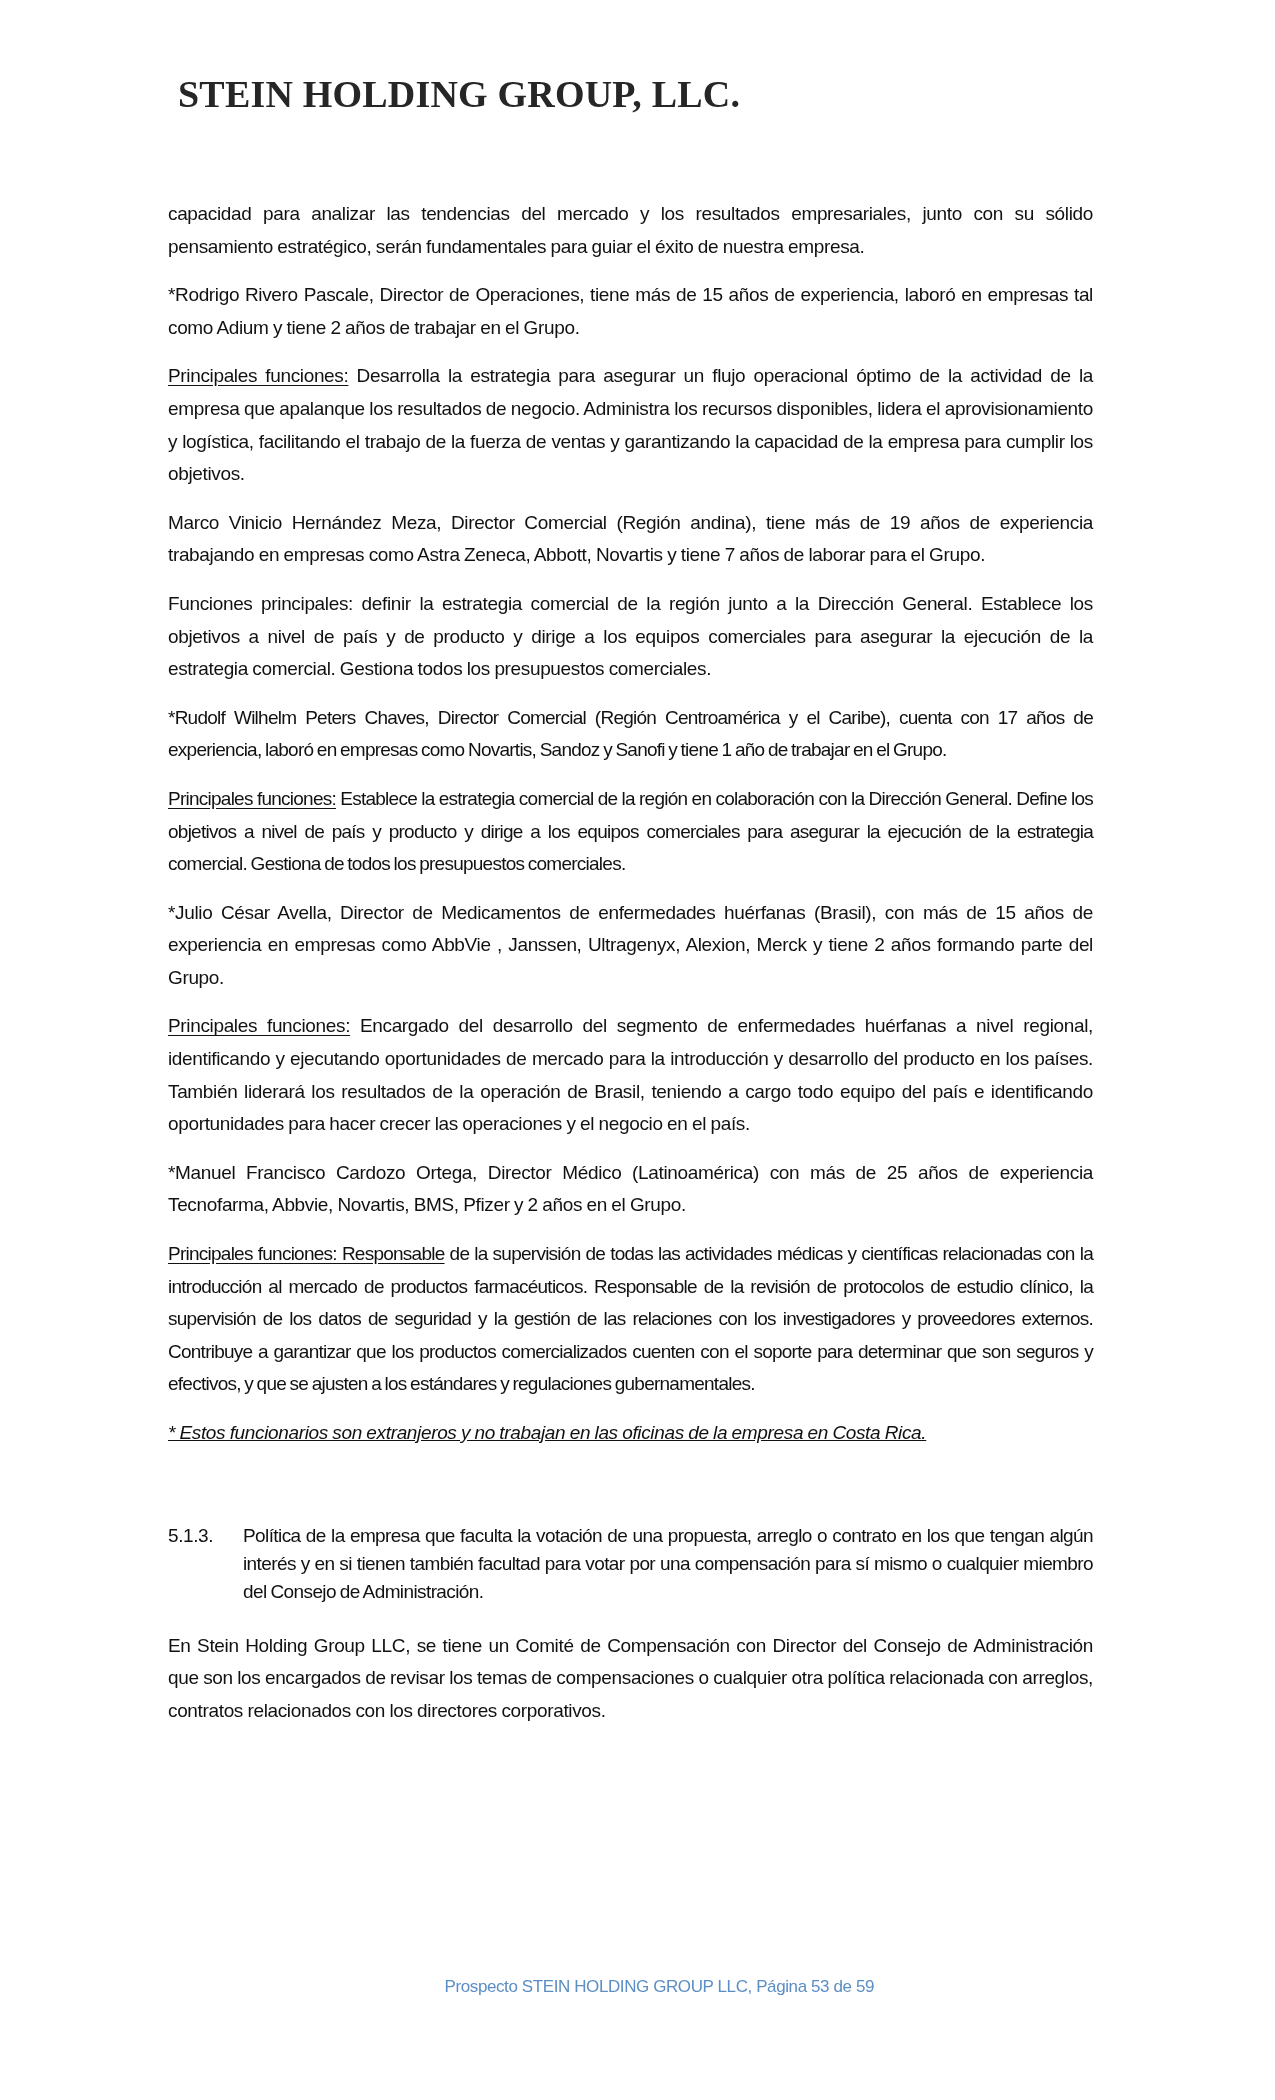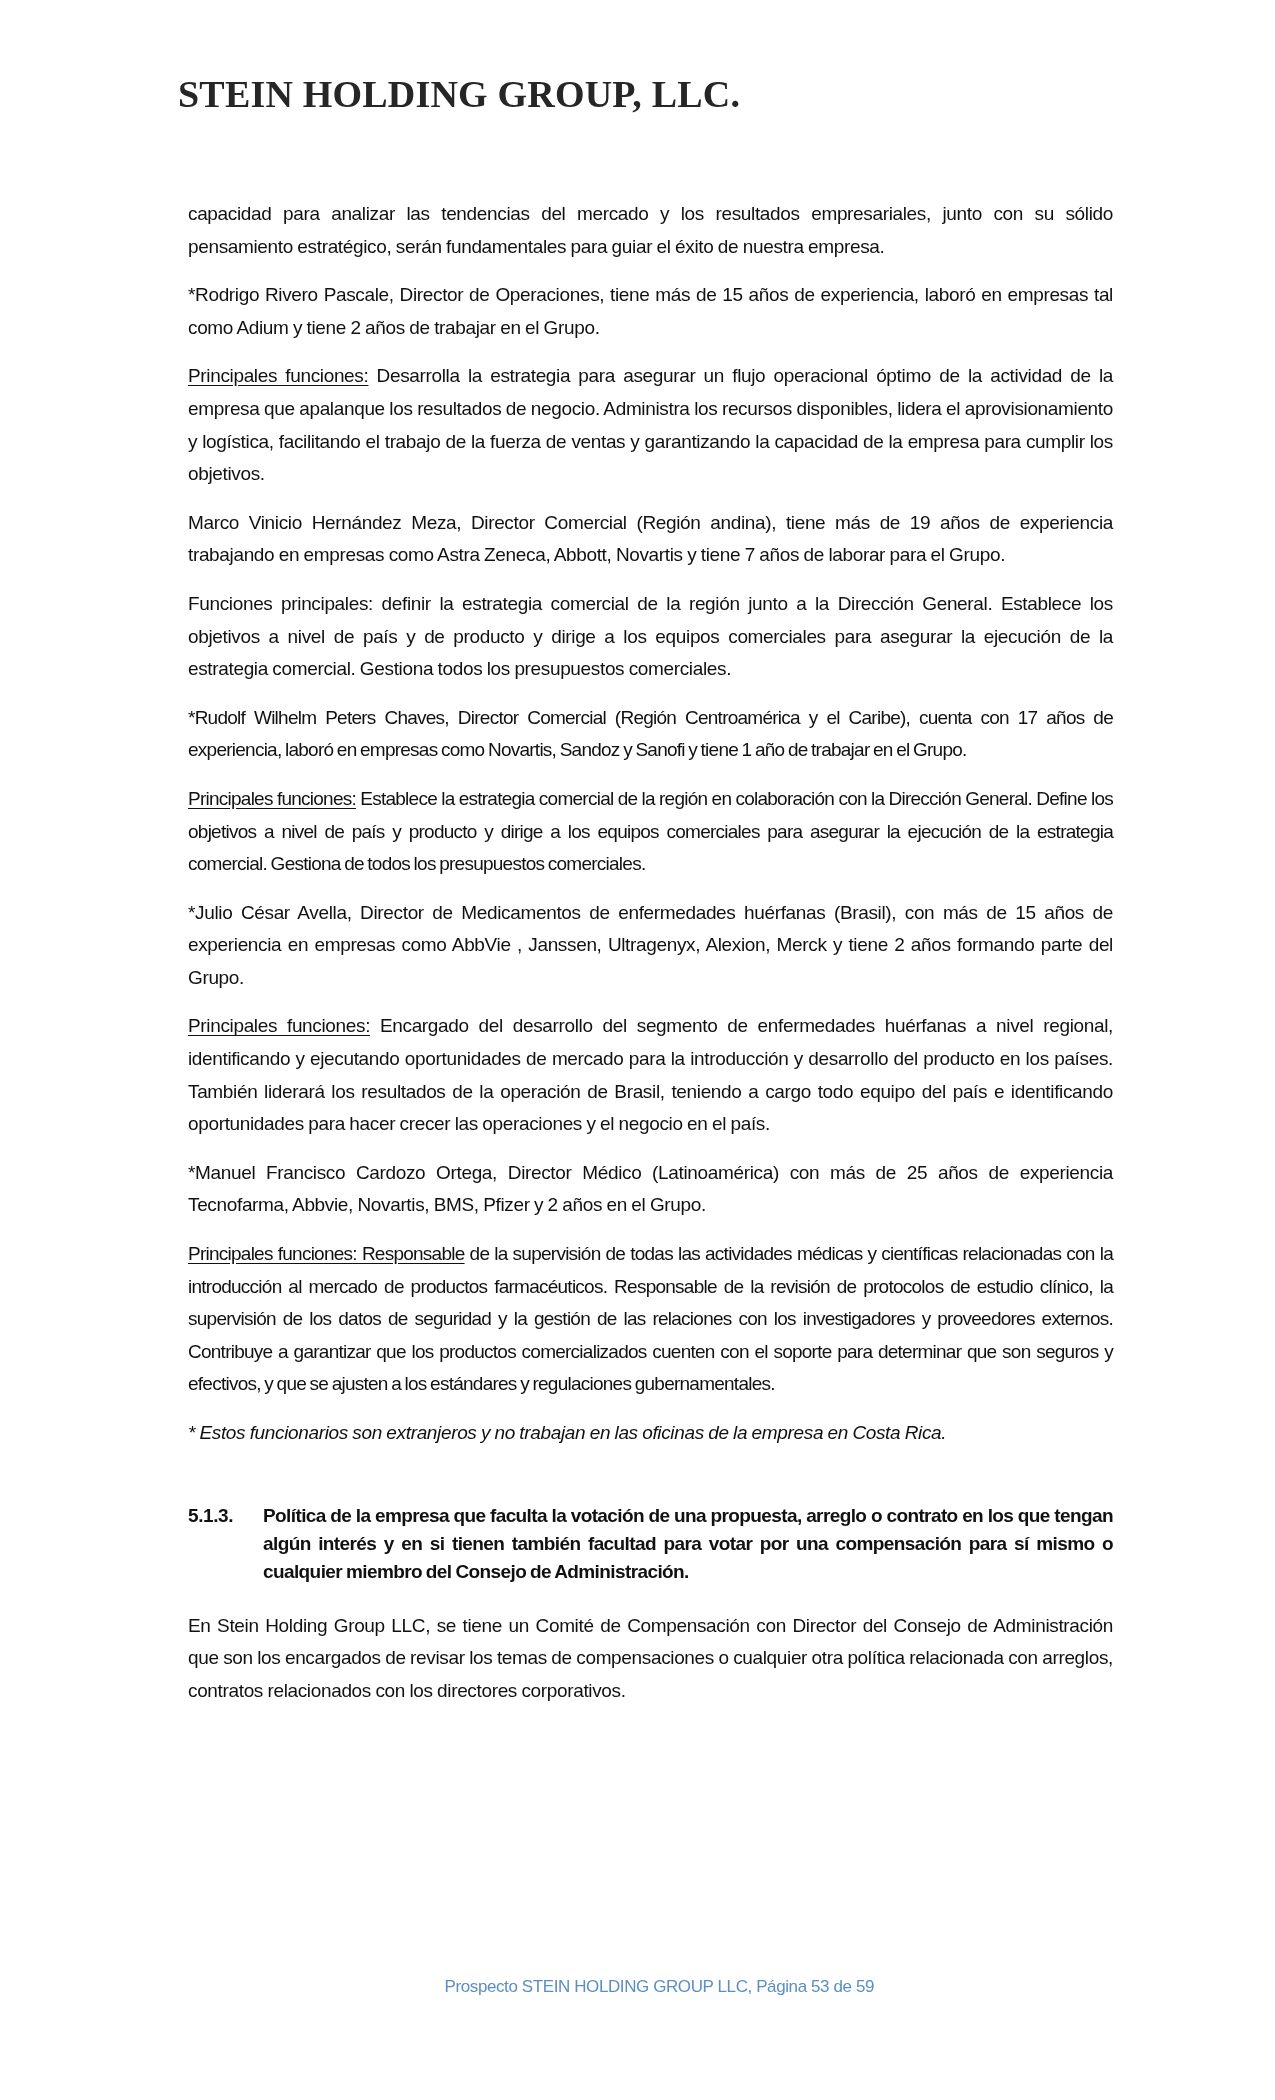--- a/index.html
+++ b/index.html
@@ -27,45 +27,45 @@
     font-family: "Liberation Serif", "DejaVu Serif", serif;
     font-weight: bold;
     font-size: 38px;
     color: #262626;
     letter-spacing: 0.2px;
     margin: 0;
     white-space: nowrap;
   }
   .content {
     position: absolute;
-    left: 188px;
+    left: 168px;
     top: 198px;
     width: 925px;
     font-family: "Liberation Sans", "DejaVu Sans", sans-serif;
     font-size: 19px;
     line-height: 32.6px;
     color: #111111;
   }
   .content p {
     margin: 0 0 16px 0;
     text-align: justify;
     letter-spacing: -0.35px;
     word-spacing: -0.5px;
   }
   .content p.tight { letter-spacing: -0.75px; word-spacing: -1px; }
   .u { text-decoration: underline; text-underline-offset: 3px; }
   .note {
     font-style: italic;
+    text-decoration: underline;
   }
   .section-item {
     display: flex;
-    margin-top: 52px;
+    margin-top: 72px;
     margin-bottom: 24px;
     line-height: 28px;
-    font-weight: bold;
   }
   .section-num {
     width: 75px;
     flex: 0 0 75px;
     letter-spacing: -0.4px;
   }
   .section-text {
     flex: 1;
     text-align: justify;
     letter-spacing: -0.6px;

